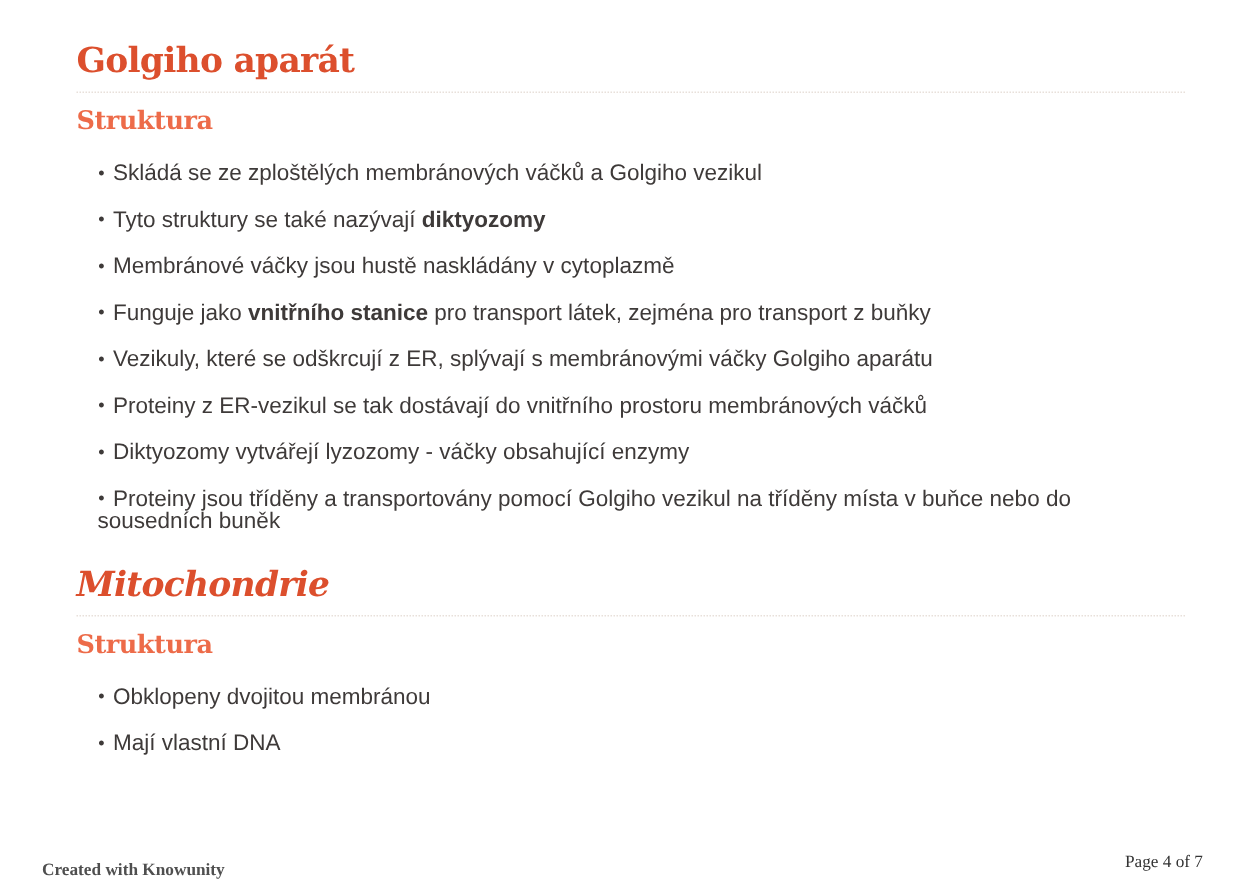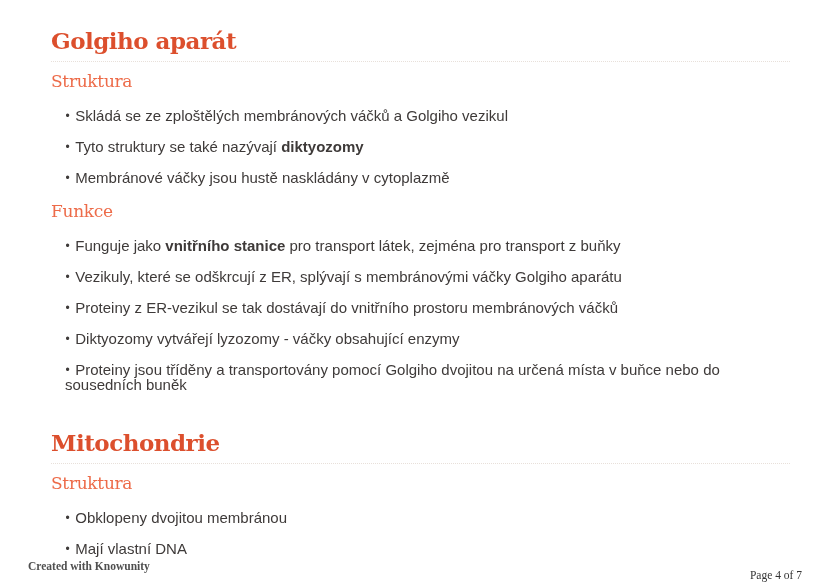--- a/index.html
+++ b/index.html
@@ -16,30 +16,30 @@
     padding: 26px 38px 0 51px;
   }
   h1.section-title {
     font-family: "DejaVu Serif", serif;
     font-weight: bold;
     font-size: 23px;
     line-height: 30px;
     letter-spacing: -0.5px;
     color: var(--title-color, #dc4f2d);
   }
-  .section + .section h1.section-title { margin-top: 36px; }
+  .section + .section h1.section-title { margin-top: 20px; font-style: italic; }
   .divider {
     border: none;
     border-top: 1px dotted var(--divider-color, #e8e0da);
     height: 0;
     margin-top: 5px;
   }
   h2.subsection-heading {
     font-family: "DejaVu Serif", serif;
-    font-weight: normal;
+    font-weight: bold;
     font-size: 17px;
     line-height: 22px;
     letter-spacing: -0.3px;
     color: var(--heading-color, #ed6b49);
     margin-top: 15px;
   }
   .divider + .subsection h2.subsection-heading { margin-top: 8px; }
   ul.bullet-list {
     list-style: none;
     padding-left: 14px;
@@ -53,21 +53,21 @@
   .bullet-glyph {
     display: inline-block;
     margin-right: 5px;
     transform: scale(0.8);
     color: var(--body-color, #3e3a39);
   }
   .seg-bold { font-weight: bold; }
   .footer-left {
     position: absolute;
     left: 28px;
-    bottom: 14px;
+    bottom: 0;
     font-family: "Liberation Serif", serif;
     font-weight: bold;
     font-size: 11.5px;
     color: #4f4f4f;
   }
   .footer-right {
     position: absolute;
     right: 26px;
     bottom: 5px;
     font-family: "Liberation Serif", serif;
@@ -85,27 +85,26 @@
         <div class="divider"></div>
         <div class="subsection">
           <h2 class="subsection-heading">Struktura</h2>
           <ul class="bullet-list">
             <li><span class="bullet-glyph">•</span><span class="seg">Skládá se ze zploštělých membránových váčků a Golgiho vezikul</span></li>
             <li><span class="bullet-glyph">•</span><span class="seg">Tyto struktury se také nazývají </span><span class="seg-bold">diktyozomy</span></li>
             <li><span class="bullet-glyph">•</span><span class="seg">Membránové váčky jsou hustě naskládány v cytoplazmě</span></li>
           </ul>
         </div>
         <div class="subsection">
-          <h2 class="subsection-heading">Funkce</h2>
           <ul class="bullet-list">
             <li><span class="bullet-glyph">•</span><span class="seg">Funguje jako </span><span class="seg-bold">vnitřního stanice</span><span class="seg"> pro transport látek, zejména pro transport z buňky</span></li>
             <li><span class="bullet-glyph">•</span><span class="seg">Vezikuly, které se odškrcují z ER, splývají s membránovými váčky Golgiho aparátu</span></li>
             <li><span class="bullet-glyph">•</span><span class="seg">Proteiny z ER-vezikul se tak dostávají do vnitřního prostoru membránových váčků</span></li>
             <li><span class="bullet-glyph">•</span><span class="seg">Diktyozomy vytvářejí lyzozomy - váčky obsahující enzymy</span></li>
-            <li><span class="bullet-glyph">•</span><span class="seg">Proteiny jsou tříděny a transportovány pomocí Golgiho dvojitou na určená místa v buňce nebo do sousedních buněk</span></li>
+            <li><span class="bullet-glyph">•</span><span class="seg">Proteiny jsou tříděny a transportovány pomocí Golgiho vezikul na tříděny místa v buňce nebo do sousedních buněk</span></li>
           </ul>
         </div>
       </div>
       <div class="section">
         <h1 class="section-title">Mitochondrie</h1>
         <div class="divider"></div>
         <div class="subsection">
           <h2 class="subsection-heading">Struktura</h2>
           <ul class="bullet-list">
             <li><span class="bullet-glyph">•</span><span class="seg">Obklopeny dvojitou membránou</span></li>

